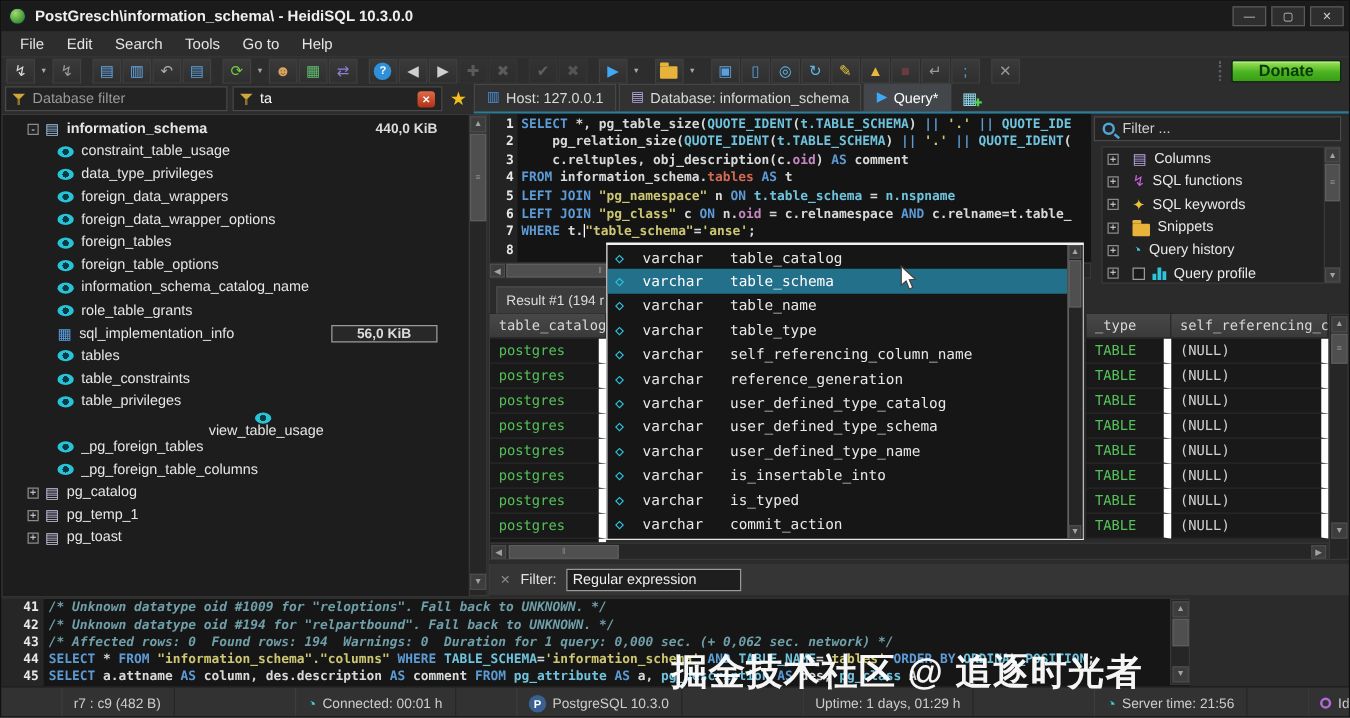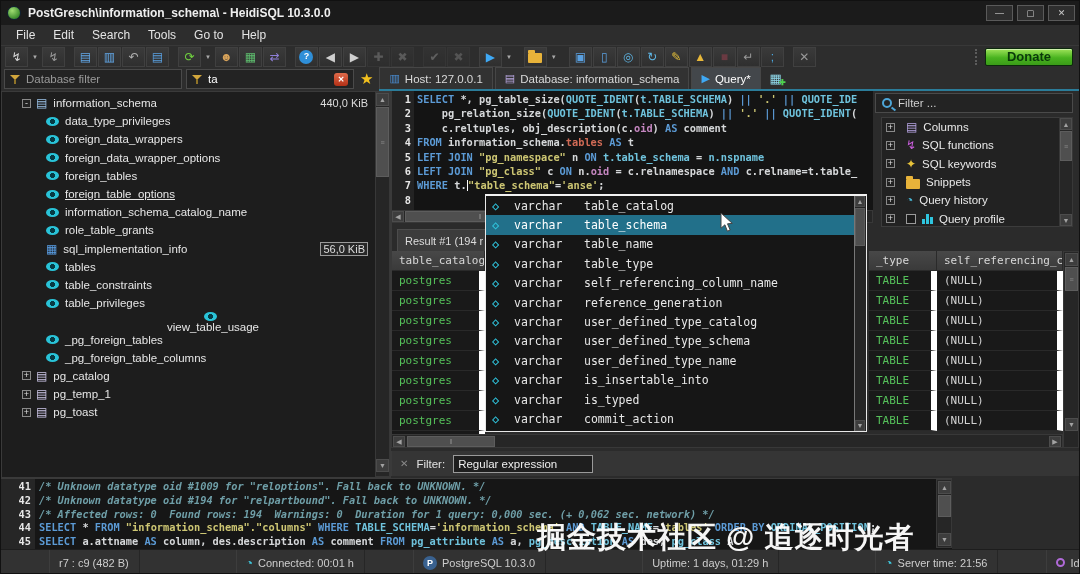--- a/index.html
+++ b/index.html
@@ -52,22 +52,22 @@
         border:1px solid #464646;border-bottom:none;font-size:11.5px;color:#dadada;white-space:nowrap;}
   .ftab.active{background:#43474b;color:#fff;}
   .tabicon{font-size:11px;line-height:1;}
   .newtab{width:26px;height:22px;display:flex;align-items:center;justify-content:center;position:relative;}
   .newtab .plus{position:absolute;right:3px;bottom:2px;color:#4fd04f;font-size:8px;font-weight:bold;}
   
   .treepanel{position:absolute;left:0;top:90px;width:390px;height:387px;background:#1d1d1d;border:1px solid #3a3a3a;}
   .tree-rows{position:absolute;left:0;top:2px;right:16px;bottom:0;overflow:hidden;}
   .trow{height:18.2px;display:flex;align-items:center;font-size:11.5px;color:#e6e6e6;white-space:nowrap;}
   .trow .lbl{margin-left:6px;}
-  .trow .sz{margin-left:auto;margin-right:6px;color:#dcdcdc;font-size:11px;}
-  .trow .sz.box{border:1px solid #9a9a9a;background:#282828;padding:0 2px;}
+  .trow .sz{margin-left:auto;margin-right:24px;color:#dcdcdc;font-size:11px;font-weight:bold;}
+  .trow .sz.box{border:1px solid #9a9a9a;background:#282828;padding:0 20px;}
   .expander{width:9px;height:9px;border:1px solid #8a8a8a;background:#222;color:#ddd;font-size:9px;
             line-height:7px;text-align:center;flex:none;margin-right:5px;}
   .icon-view{width:13px;height:9px;border-radius:50%;flex:none;
              background:radial-gradient(circle at 50% 50%,#063a44 0 2.5px,#29c3d8 2.6px);}
   .gly{font-size:12px;line-height:1;flex:none;}
   
   .vscroll,.hscroll{position:absolute;background:#262626;border:1px solid #383838;}
   .sb-btn{position:absolute;background:#3d3d3d;border:1px solid #4c4c4c;color:#a2a2a2;font-size:7px;
           display:flex;align-items:center;justify-content:center;}
   .sb-thumb{position:absolute;background:#4f4f4f;border:1px solid #5d5d5d;color:#8a8a8a;font-size:7px;
@@ -310,40 +310,44 @@
           <span class="plus">✚</span>
         </div>
       </div>
   </div>
 
   <div class="treepanel">
     <div class="tree-rows" id="treerows">
         <div class="trow" style="padding-left: 20px;">
           <span class="expander">-</span>
           <span class="gly" style="color: rgb(156, 195, 232);">▤</span>
-          <span class="lbl" style="font-weight: normal;">information_schema</span>
+          <span class="lbl" style="font-weight: bold;">information_schema</span>
           <span class="sz">440,0 KiB</span>
         </div>
         <div class="trow" style="padding-left: 44px;">
           <span class="icon-view"></span>
+          <span class="lbl">constraint_table_usage</span>
+        </div>
+        <div class="trow" style="padding-left: 44px;">
+          <span class="icon-view"></span>
           <span class="lbl">data_type_privileges</span>
         </div>
         <div class="trow" style="padding-left: 44px;">
           <span class="icon-view"></span>
           <span class="lbl">foreign_data_wrappers</span>
         </div>
         <div class="trow" style="padding-left: 44px;">
           <span class="icon-view"></span>
           <span class="lbl">foreign_data_wrapper_options</span>
         </div>
         <div class="trow" style="padding-left: 44px;">
           <span class="icon-view"></span>
           <span class="lbl">foreign_tables</span>
         </div>
-        <div class="trow" style="padding-left: 44px; text-decoration: underline;">
+        <div class="trow" style="padding-left: 44px;">
           <span class="icon-view"></span>
           <span class="lbl">foreign_table_options</span>
         </div>
         <div class="trow" style="padding-left: 44px;">
           <span class="icon-view"></span>
           <span class="lbl">information_schema_catalog_name</span>
         </div>
         <div class="trow" style="padding-left: 44px;">
           <span class="icon-view"></span>
           <span class="lbl">role_table_grants</span>

